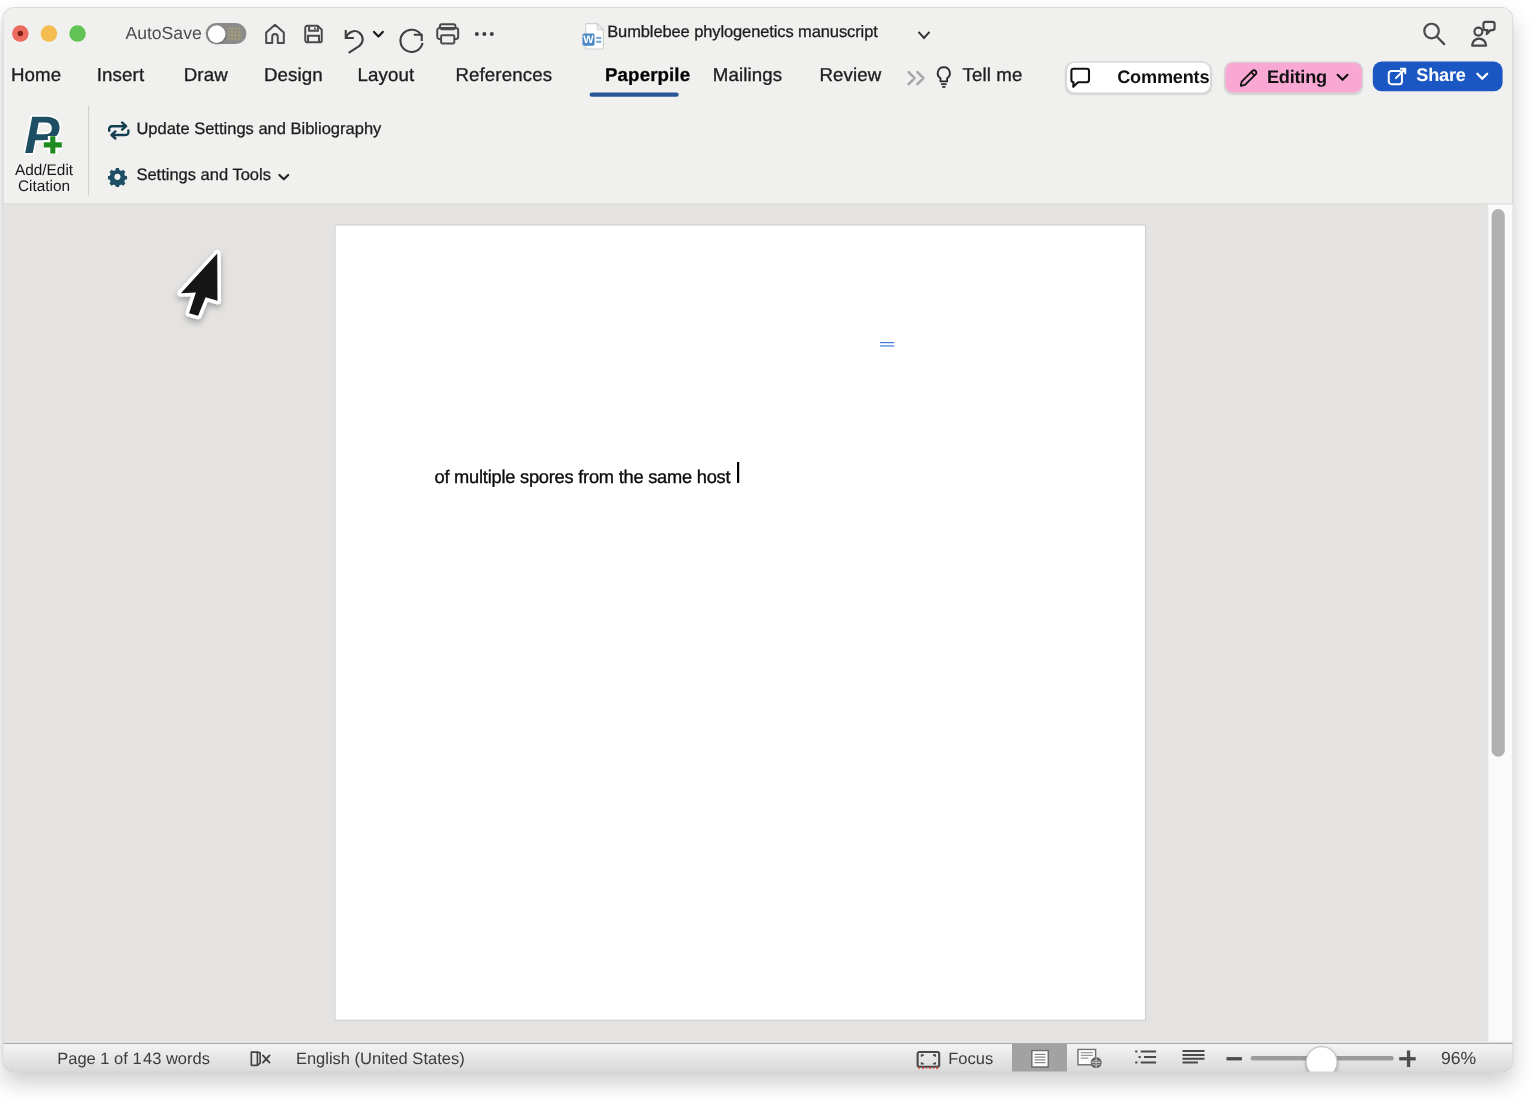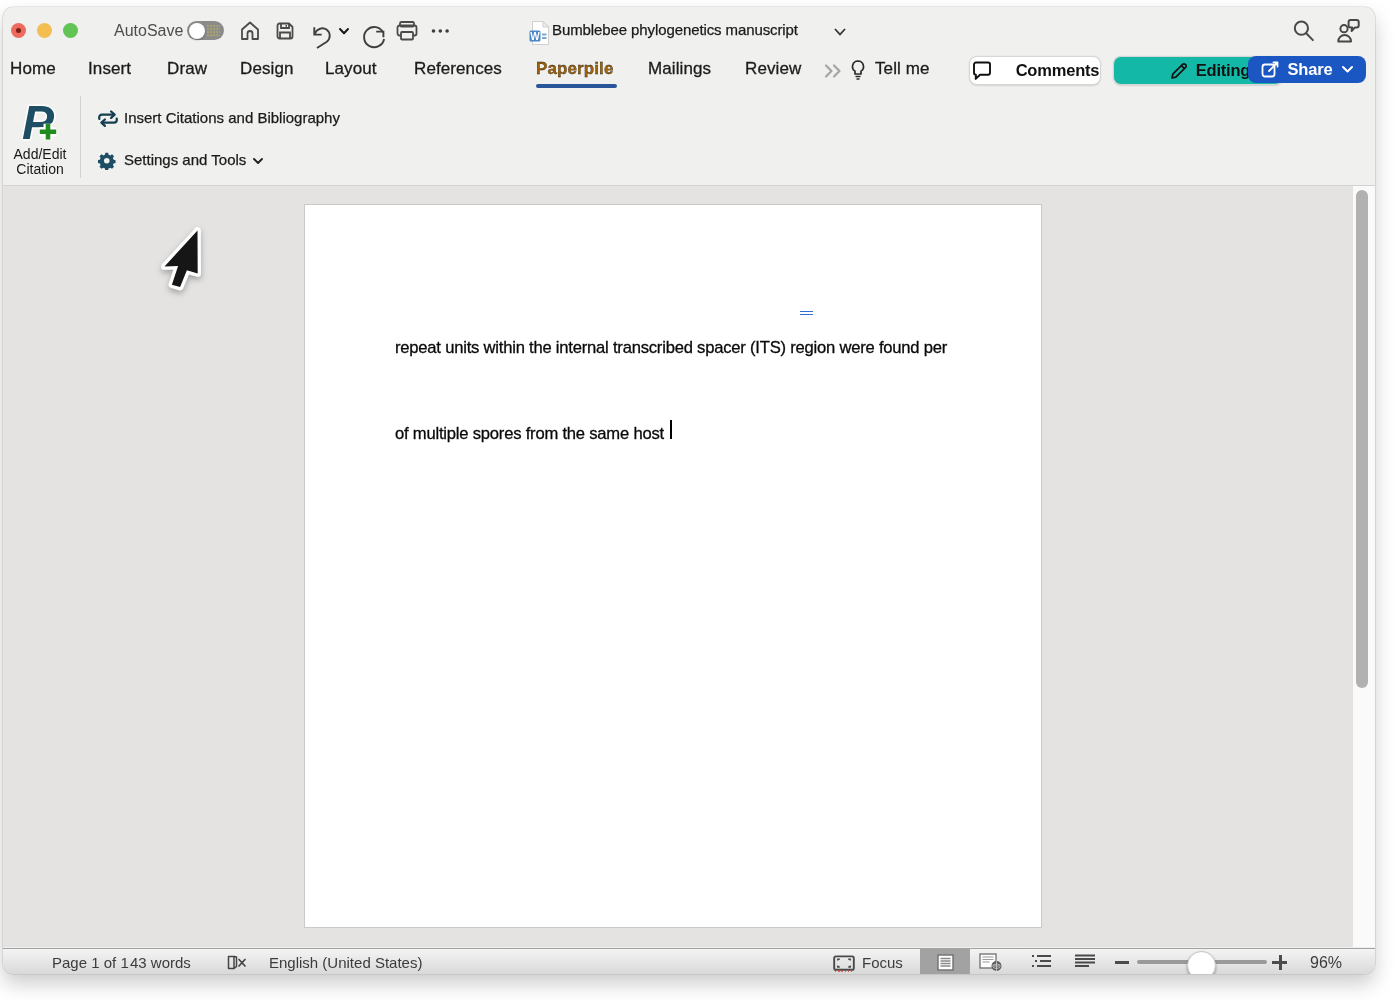--- a/index.html
+++ b/index.html
@@ -95,21 +95,21 @@
     </g>
   </svg>
 
   <div class="tabs">
     <span style="left:7px;top:52px;">Home</span>
     <span style="left:85px;top:52px;text-align:right;">Insert</span>
     <span style="left:164px;top:52px;">Draw</span>
     <span style="left:237px;top:52px;">Design</span>
     <span style="left:322px;top:52px;">Layout</span>
     <span style="left:411px;top:52px;">References</span>
-    <span style="left:533px;top:52px;font-weight:bold;color:#a16207;">Paperpile</span>
+    <span style="left:547px;top:52px;font-weight:bold;color:#000000;">Paperpile</span>
     <span style="left:645px;top:52px;">Mailings</span>
     <span style="left:742px;top:52px;">Review</span>
 
     <span style="left:872px;top:52px;">Tell me</span>
   </div>
   <div class="abs" style="left:533px;top:77px;width:81px;height:3.5px;border-radius:2px;background:#2a5699;"></div>
   <svg class="abs" style="left:820px;top:56px" width="22" height="16" viewBox="0 0 22 16">
     <path d="M3 2.5 L8.5 8 L3 13.5 M11 2.5 L16.5 8 L11 13.5" stroke="#a5a5a5" stroke-width="2.2" fill="none" stroke-linecap="round" stroke-linejoin="round"></path>
   </svg>
 
@@ -117,21 +117,21 @@
     <path d="M10 2 a5.5 5.5 0 0 1 3 10.1 L13 15 L7 15 L7 12.1 A5.5 5.5 0 0 1 10 2 Z" stroke="#2b2b2b" stroke-width="1.7" fill="none" stroke-linejoin="round"></path>
     <path d="M7.5 17.5 L12.5 17.5 M8.5 20 L11.5 20" stroke="#2b2b2b" stroke-width="1.5"></path>
   </svg>
 
   <div class="btn" style="left:966px;width:130px;background:#ffffff;border:1px solid #d6d6d4;box-shadow:0 0.5px 1.5px rgba(0,0,0,0.12);">
     <svg width="22" height="21" viewBox="0 0 22 21" style="margin-right:7px;margin-top:1px;">
       <path d="M3 3.4 a1.9 1.9 0 0 1 1.9 -1.9 L17.1 1.5 a1.9 1.9 0 0 1 1.9 1.9 L19 11.8 a1.9 1.9 0 0 1 -1.9 1.9 L9 13.7 L4.7 17.9 L4.9 13.7 L4.9 13.7 a1.9 1.9 0 0 1 -1.9 -1.9 Z" stroke="#111" stroke-width="1.9" fill="none" stroke-linejoin="round"></path>
     </svg>
     <span style="font-size:16.5px;font-weight:bold;color:#111;letter-spacing:-0.2px;margin-left:16px;">Comments</span>
   </div>
-  <div class="btn" style="left:1110px;width:124px;background:#14b8a6;border:1px solid #d6d6d4;box-shadow:0 0.5px 1.5px rgba(0,0,0,0.12);padding-left:44px;">
+  <div class="btn" style="left:1110px;width:124px;background:#f9a8d4;border:1px solid #d6d6d4;box-shadow:0 0.5px 1.5px rgba(0,0,0,0.12);">
     <svg width="20" height="20" viewBox="0 0 20 20" style="margin-right:7px;">
       <path d="M3 17 L3.8 13.2 L13.6 3.4 a1.9 1.9 0 0 1 2.7 0 L16.6 3.7 a1.9 1.9 0 0 1 0 2.7 L6.8 16.2 Z" stroke="#111" stroke-width="1.7" fill="none" stroke-linejoin="round"></path>
       <path d="M12.4 4.6 L15.4 7.6" stroke="#111" stroke-width="1.7" fill="none"></path>
     </svg>
     <span style="font-size:16.5px;font-weight:bold;color:#111;letter-spacing:-0.2px;">Editing</span>
     <svg width="13" height="9" viewBox="0 0 13 9" style="margin-left:8px;">
       <path d="M2 2 L6.5 6.5 L11 2" stroke="#111" stroke-width="2" fill="none" stroke-linecap="round" stroke-linejoin="round"></path>
     </svg>
   </div>
   <div class="btn" style="left:1245px;width:118px;background:#1b57c2;">
@@ -160,36 +160,35 @@
   <div class="abs" style="left:77px;top:89px;width:1px;height:82px;background:#d2d2d0;"></div>
 
   <svg class="abs" style="left:95px;top:103px" width="20" height="18" viewBox="0 0 20 18">
     <g stroke="#143e52" stroke-width="2.25" fill="none" stroke-linecap="round" stroke-linejoin="round" transform="translate(0,1.2)">
       <path d="M1.3 7.6 C0.8 4.6 2.1 3.5 4.1 3.5 L16.0 3.5"></path>
       <path d="M13.1 0.3 L16.6 3.5 L13.1 6.7"></path>
       <path d="M18.7 7.4 C19.2 10.4 17.9 11.5 15.9 11.5 L4.0 11.5"></path>
       <path d="M6.9 8.3 L3.4 11.5 L6.9 14.7"></path>
     </g>
   </svg>
-  <div class="abs rlabel" style="left:121px;top:102px;">Insert Citations and Bibliography</div>
+  <div class="abs rlabel" style="left:121px;top:102px;">Update Settings and Bibliography</div>
 
   <svg class="abs" style="left:95px;top:145px" width="17.5" height="17.5" viewBox="0 0 20 20">
     <path fill="#1d4e63" d="M8.4 0.8 h3.2 l0.5 2.3 a7 7 0 0 1 1.9 0.8 l2 -1.3 2.3 2.3 -1.3 2 a7 7 0 0 1 0.8 1.9 l2.3 0.5 v3.2 l-2.3 0.5 a7 7 0 0 1 -0.8 1.9 l1.3 2 -2.3 2.3 -2 -1.3 a7 7 0 0 1 -1.9 0.8 l-0.5 2.3 h-3.2 l-0.5 -2.3 a7 7 0 0 1 -1.9 -0.8 l-2 1.3 -2.3 -2.3 1.3 -2 a7 7 0 0 1 -0.8 -1.9 l-2.3 -0.5 v-3.2 l2.3 -0.5 a7 7 0 0 1 0.8 -1.9 l-1.3 -2 2.3 -2.3 2 1.3 a7 7 0 0 1 1.9 -0.8 Z"></path>
     <circle cx="10" cy="10" r="3.2" fill="#f0f0ee"></circle>
   </svg>
   <div class="abs rlabel" style="left:121px;top:144px;">Settings and Tools</div>
   <svg class="abs" style="left:249px;top:150px" width="12" height="9" viewBox="0 0 12 9">
     <path d="M2 2 L6 6 L10 2" stroke="#222" stroke-width="1.9" fill="none" stroke-linecap="round" stroke-linejoin="round"></path>
   </svg>
 
   <div class="abs" style="left:0;top:178px;width:1372px;height:1px;background:#d2d2d0;"></div>
 
   <div id="docarea">
     <div id="page"></div>
-    <div class="dline" style="left:392px;top:152px;letter-spacing:-0.215px;">repeat units within the internal transcribed spacer (ITS) region were found per</div>
     <div class="dline" style="left:392px;top:238px;letter-spacing:-0.21px;">of multiple spores from the same host</div>
 
     <div class="abs" style="left:667px;top:233.5px;width:1.8px;height:19.5px;background:#000;"></div>
 
     <div class="abs" style="left:796.5px;top:125.3px;width:13.5px;height:1.2px;background:#2f6fd6;"></div>
     <div class="abs" style="left:796.5px;top:127.8px;width:13.5px;height:1.2px;background:#2f6fd6;"></div>
 
     <div class="abs" style="left:1349px;top:0;width:23px;height:761px;background:#fafafa;border-left:1px solid #e2e2e2;"></div>
     <div class="abs" style="left:1353px;top:4px;width:12px;height:498px;border-radius:6px;background:#b1b1b1;"></div>
 

